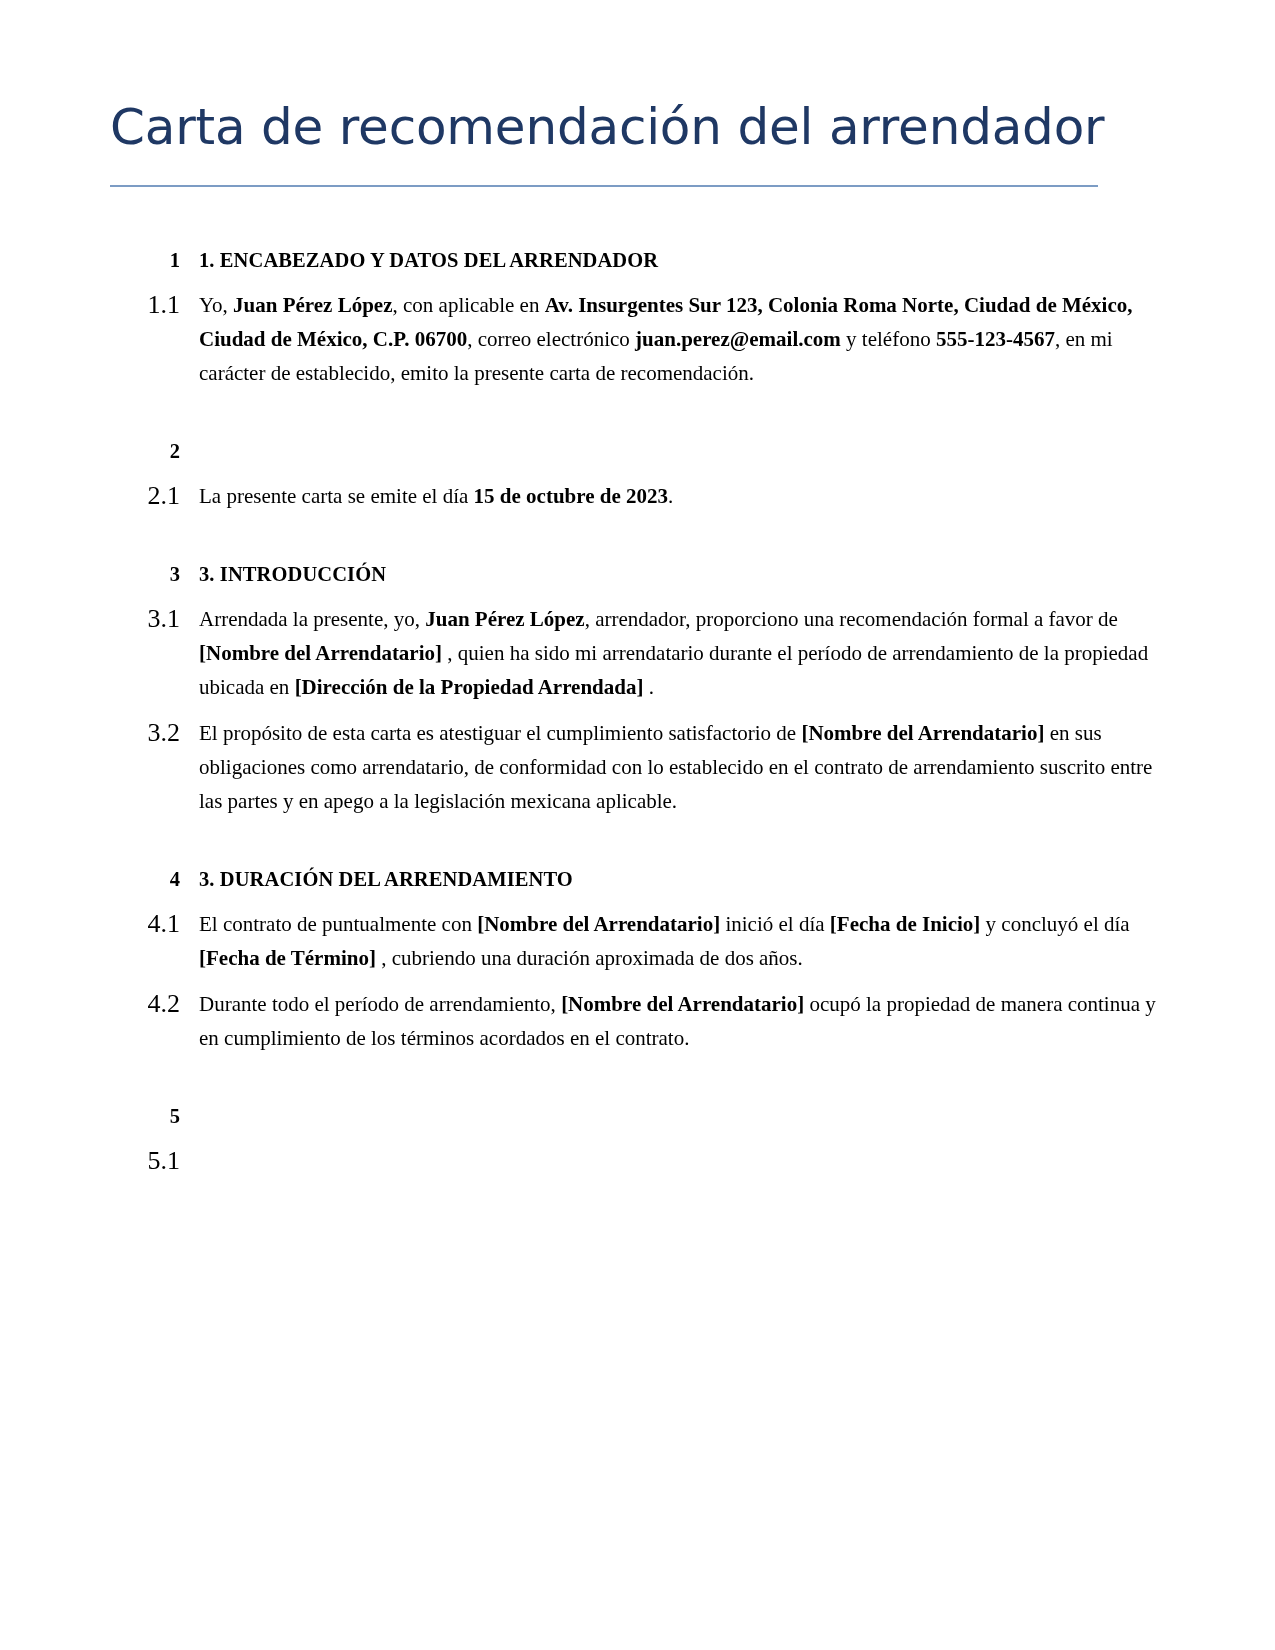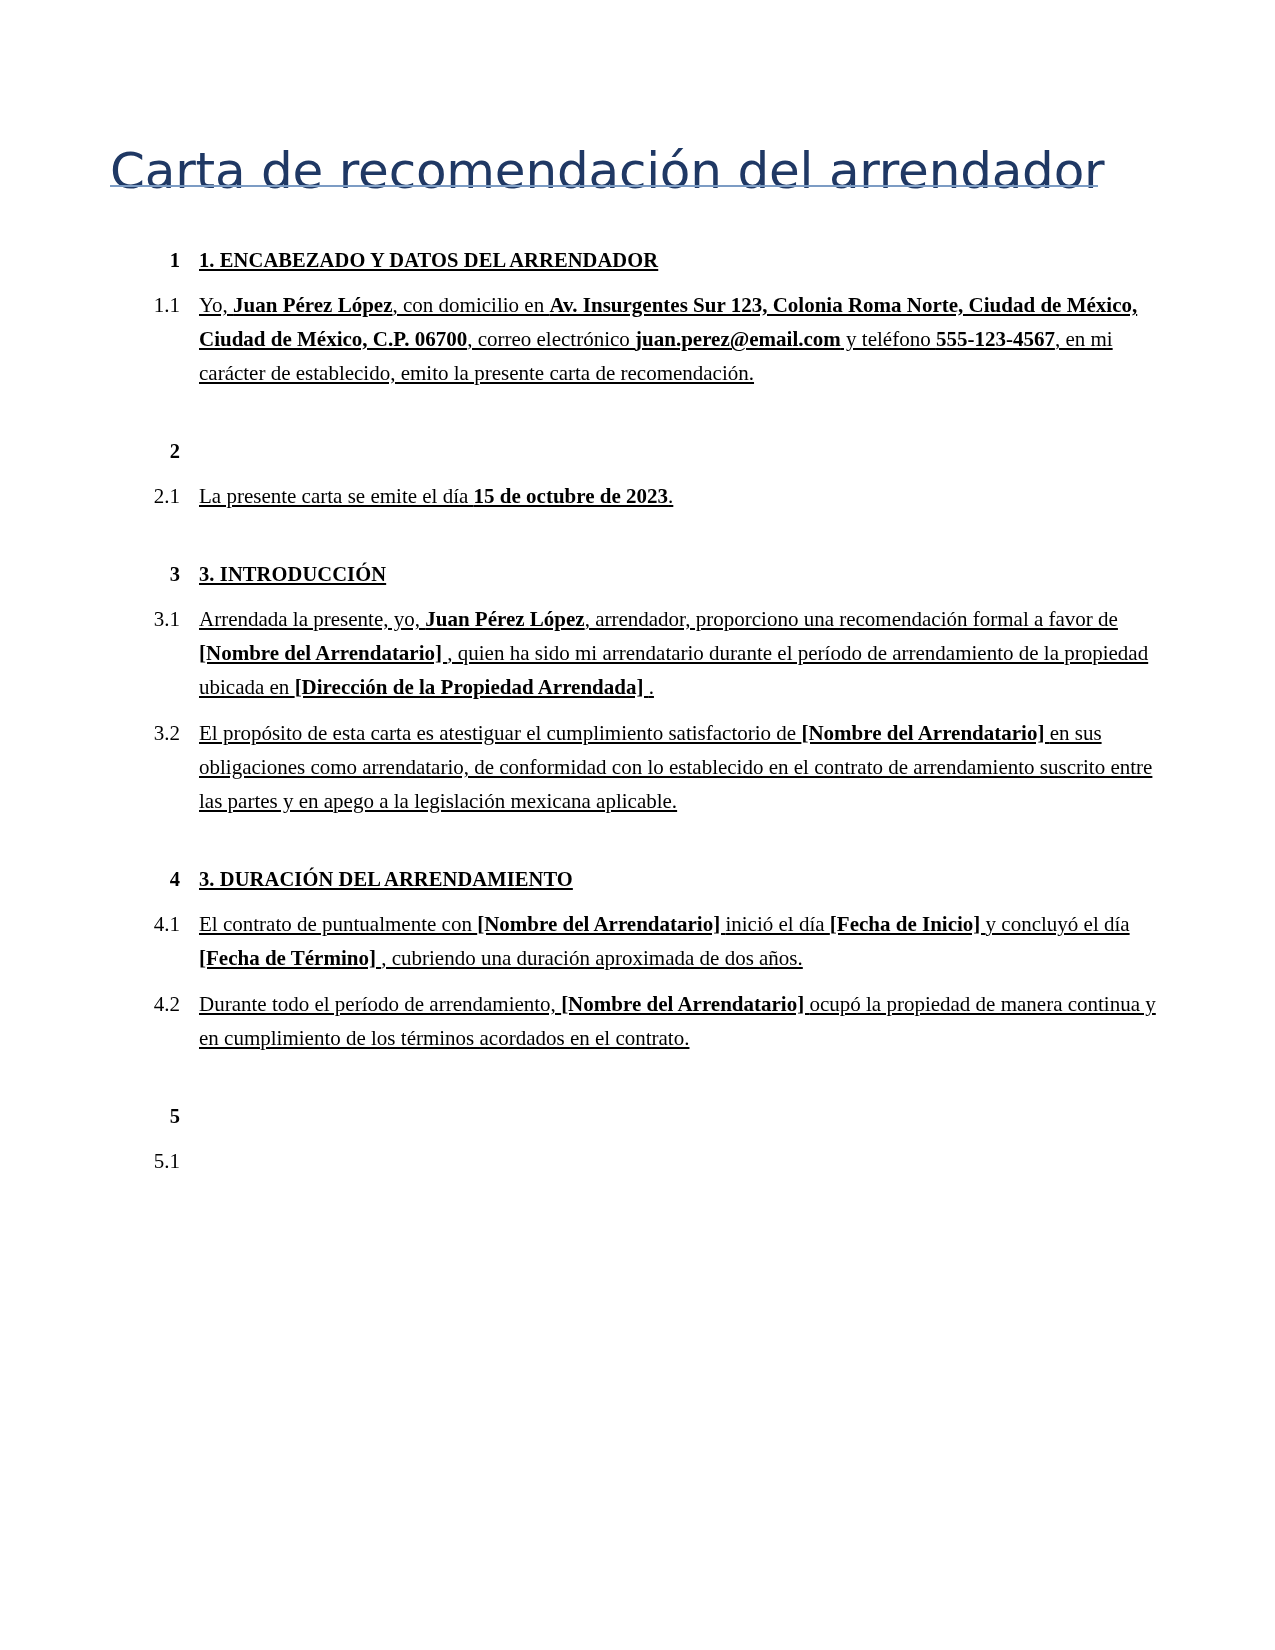--- a/index.html
+++ b/index.html
@@ -29,21 +29,20 @@
     top: 96px;
     width: 988px;
     text-align: left;
     font-family: "DejaVu Sans", "Liberation Sans", sans-serif;
     font-size: 50px;
     line-height: 62px;
     font-weight: 400;
     color: #1F3864;
     letter-spacing: -0.2px;
     white-space: nowrap;
-    margin-top: 44px;
   }
   .title-rule {
     position: absolute;
     left: 110px;
     top: 185px;
     width: 988px;
     height: 0;
     border-top: 2px solid #7C9CC4;
   }
 
@@ -67,38 +66,37 @@
     width: 180px;
     text-align: right;
     padding-right: 0;
     box-sizing: border-box;
   }
   .txt {
     flex: 1 1 auto;
     padding-left: 19px;
     padding-right: 116px;
     box-sizing: border-box;
-    text-decoration: underline;
   }
 
   
   .heading {
     margin-top: 0;
   }
   .heading .num,
   .heading .txt {
     font-weight: 700;
     font-size: 20.5px;
     line-height: 28px;
     letter-spacing: 0.1px;
   }
 
   
   .clause .num {
-    font-size: 21px;
+    font-size: 26px;
     line-height: 34px;
   }
   .clause .txt {
     font-size: 21px;
     line-height: 34px;
     text-align: left;
   }
 
   .gap-sec   { height: 47px; }
   .gap-head  { height: 14px; }
@@ -116,21 +114,21 @@
   <div class="title-rule"></div>
 
   <div class="content" id="content-root">
       <div class="block heading">
         <div class="num">1</div>
         <div class="txt">1. ENCABEZADO Y DATOS DEL ARRENDADOR</div>
       </div>
       <div class="gap-head"></div>
       <div class="block clause">
         <div class="num">1.1</div>
-        <div class="txt"><span>Yo, </span><b>Juan Pérez López</b><span>, con domicilio en </span><b>Av. Insurgentes Sur 123, Colonia Roma Norte, Ciudad de México, Ciudad de México, C.P. 06700</b><span>, correo electrónico </span><b>juan.perez@email.com</b><span> y teléfono </span><b>555-123-4567</b><span>, en mi carácter de establecido, emito la presente carta de recomendación.</span></div>
+        <div class="txt"><span>Yo, </span><b>Juan Pérez López</b><span>, con aplicable en </span><b>Av. Insurgentes Sur 123, Colonia Roma Norte, Ciudad de México, Ciudad de México, C.P. 06700</b><span>, correo electrónico </span><b>juan.perez@email.com</b><span> y teléfono </span><b>555-123-4567</b><span>, en mi carácter de establecido, emito la presente carta de recomendación.</span></div>
       </div>
       <div class="gap-sec"></div>
       <div class="block heading">
         <div class="num">2</div>
       </div>
       <div class="gap-head"></div>
       <div class="block clause">
         <div class="num">2.1</div>
         <div class="txt"><span>La presente carta se emite el día </span><b>15 de octubre de 2023</b><span>.</span></div>
       </div>

